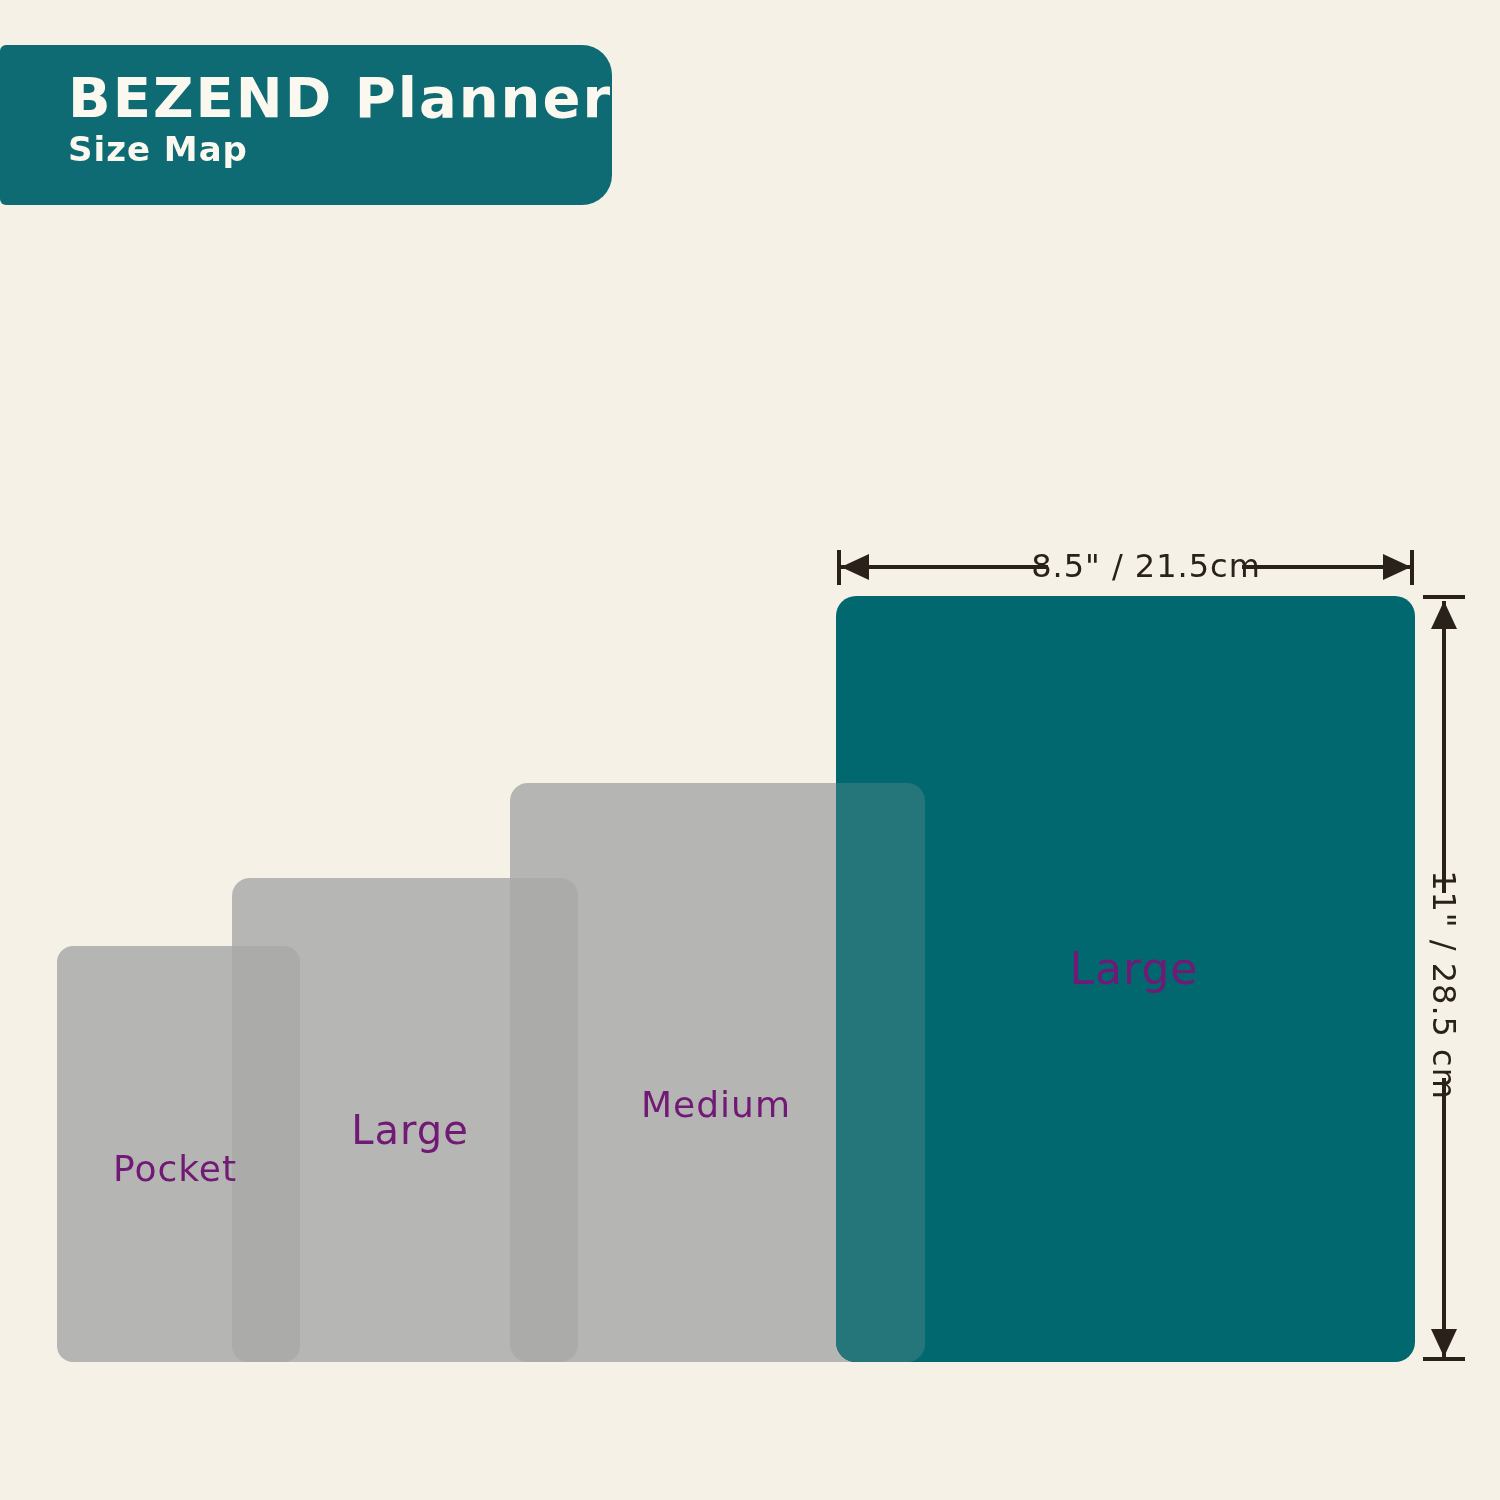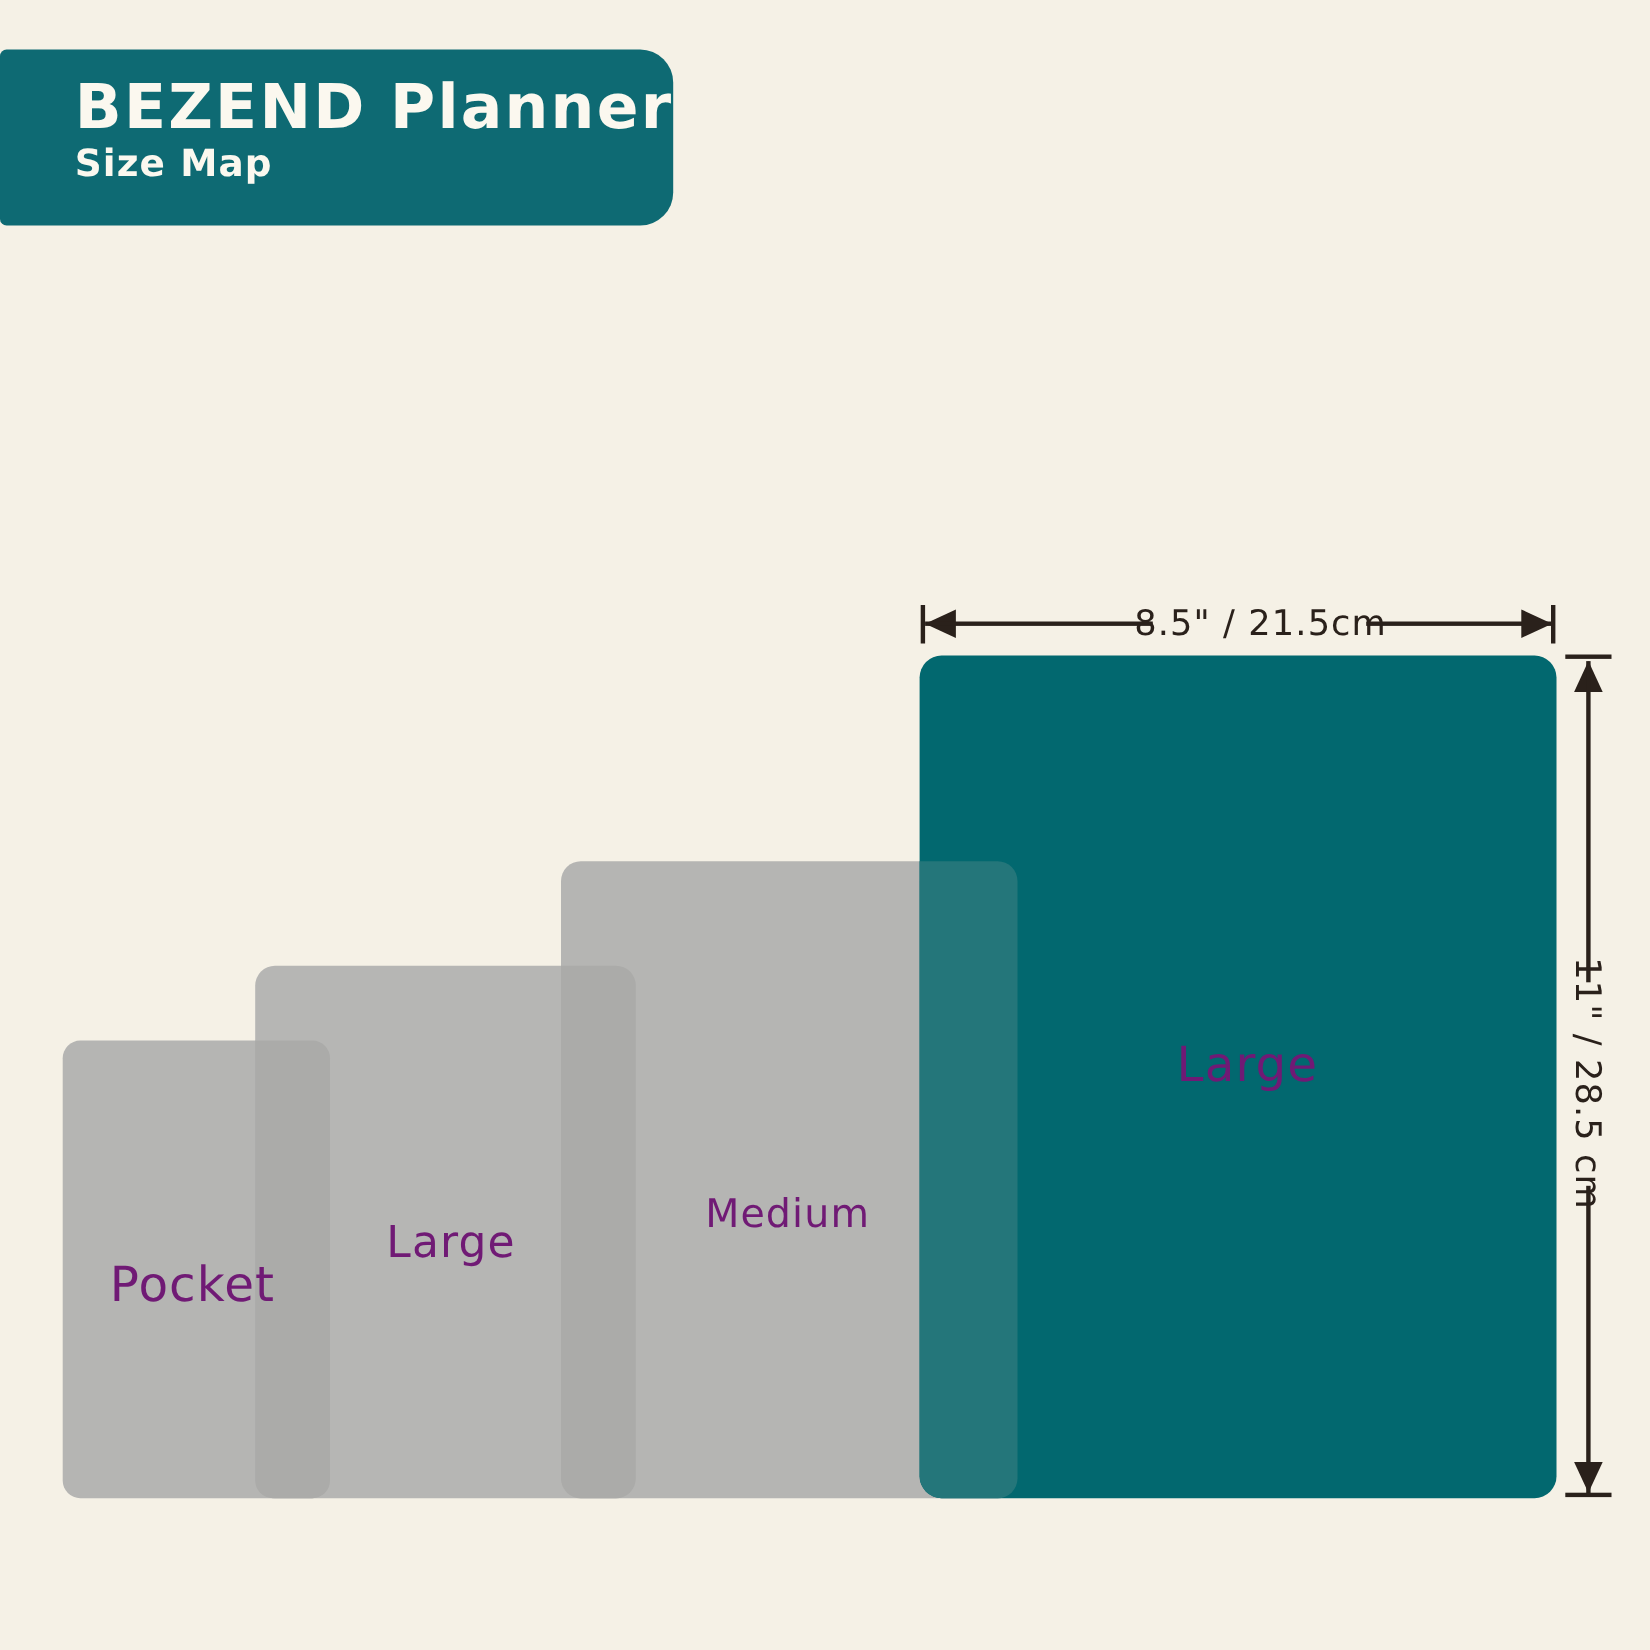--- a/index.html
+++ b/index.html
@@ -68,21 +68,21 @@
   }
 
   
   .size-label {
     position: absolute;
     color: #701a75;
     transform: translate(-50%, -50%);
     white-space: nowrap;
     letter-spacing: 1px;
   }
-  .label-pocket { left: 175px;  top: 1168px; font-size: 44px; }
+  .label-pocket { left: 175px;  top: 1168px; font-size: 36px; }
   .label-small  { left: 410px;  top: 1130px; font-size: 40px; }
   .label-medium { left: 716px;  top: 1072px; font-size: 36px; margin-top: 32px; }
   .label-large  { left: 1134px; top: 968px;  font-size: 44px; }
 
   
   .dim { position: absolute; background: #2a211b; }
   
   .h-bar-left   { left: 837px;  top: 550px; width: 4px;  height: 35px; }
   .h-bar-right  { left: 1410px; top: 550px; width: 4px;  height: 35px; }
   .h-line-left  { left: 841px;  top: 565px; width: 207px; height: 4px; }

